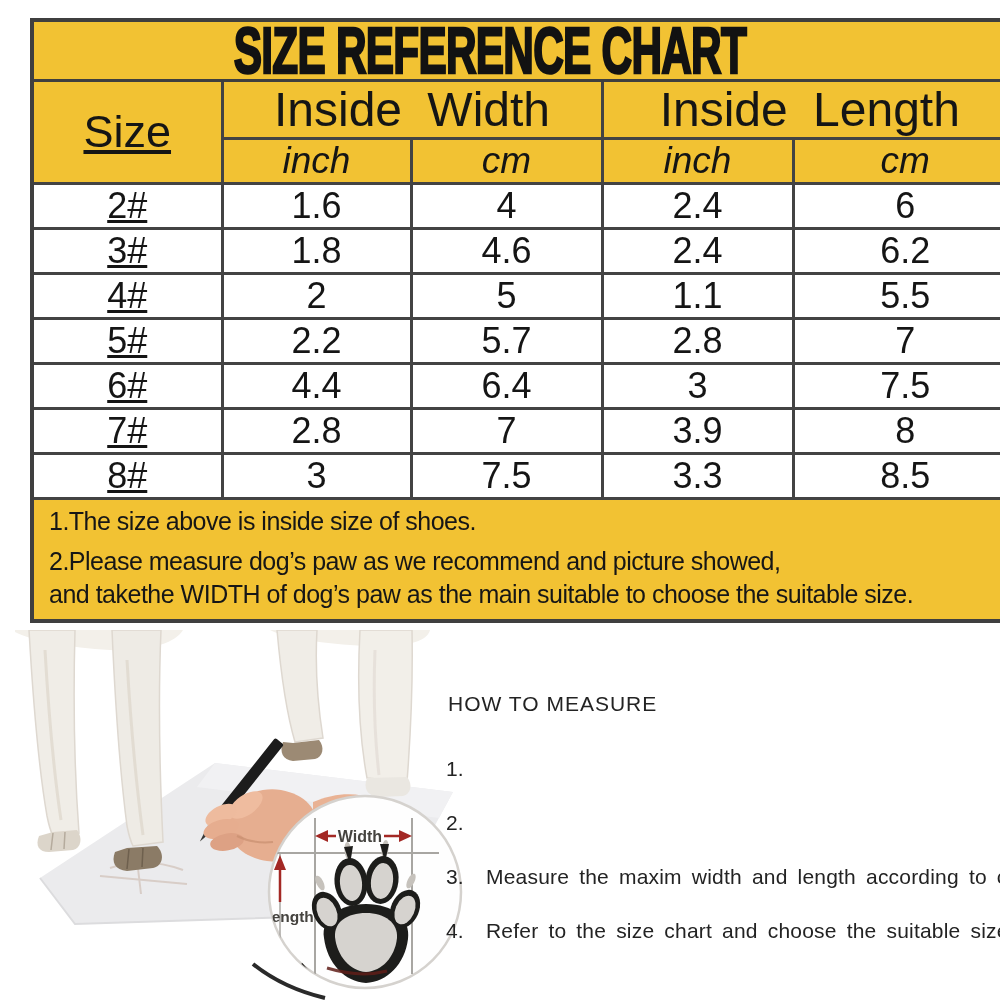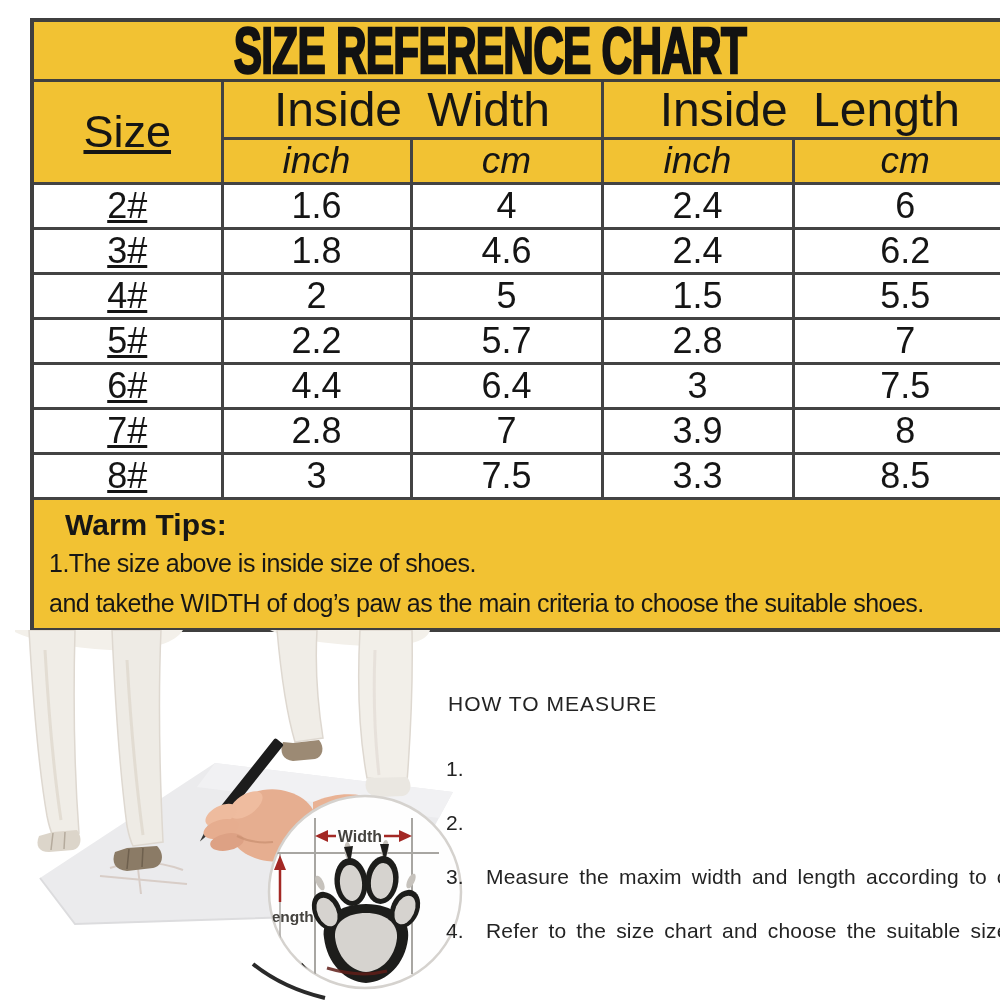--- a/index.html
+++ b/index.html
@@ -92,21 +92,21 @@
         <td class="b0l">3#</td>
         <td>1.8</td>
         <td class="bl-thin">4.6</td>
         <td>2.4</td>
         <td class="bl-thin b0r">6.2</td>
       </tr>
       <tr>
         <td class="b0l">4#</td>
         <td>2</td>
         <td class="bl-thin">5</td>
-        <td>1.5</td>
+        <td>1.1</td>
         <td class="bl-thin b0r">5.5</td>
       </tr>
       <tr>
         <td class="b0l">5#</td>
         <td>2.2</td>
         <td class="bl-thin">5.7</td>
         <td>2.8</td>
         <td class="bl-thin b0r">7</td>
       </tr>
       <tr>
@@ -127,23 +127,23 @@
         <td class="b0l b0b">8#</td>
         <td class="b0b">3</td>
         <td class="bl-thin b0b">7.5</td>
         <td class="b0b">3.3</td>
         <td class="bl-thin b0r b0b">8.5</td>
       </tr>
     </tbody>
   </table>
 
   <div class="warm-tips">
-    <div class="wt-head">Warm Tips:</div>
     <div class="wt-line t1">1.The size above is inside size of shoes.</div>
-    <div class="wt-line t3">and takethe WIDTH of dog’s paw as the main criteria to choose the suitable shoes.</div>
+    <div class="wt-line t2">2.Please measure dog’s paw as we recommend and picture showed,</div>
+    <div class="wt-line t3">and takethe WIDTH of dog’s paw as the main suitable to choose the suitable size.</div>
   </div>
 </div>
 
 <svg class="photo-svg" width="450" height="370" viewBox="0 0 450 370" aria-hidden="true">
   <defs>
     <clipPath id="cclip">
         <circle cx="350" cy="262" r="96"></circle>
       </clipPath>
   </defs>
 

